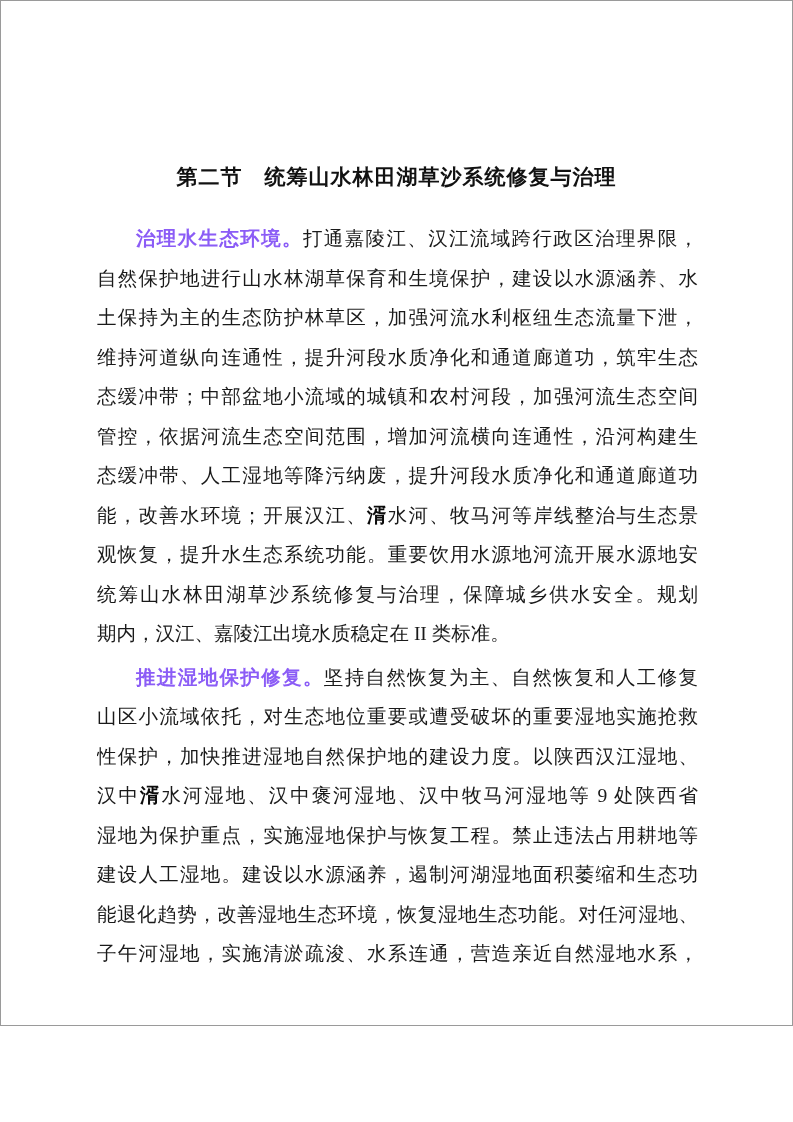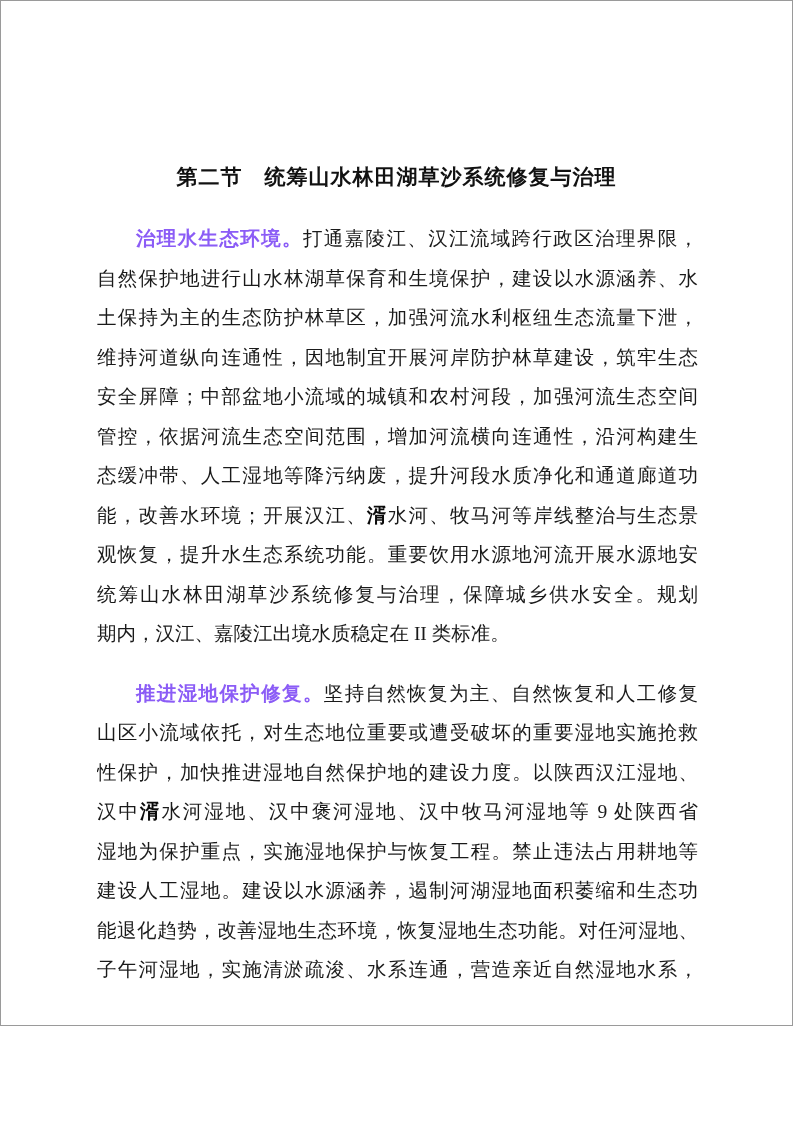--- a/index.html
+++ b/index.html
@@ -33,21 +33,21 @@
   .content {
     position: absolute;
     top: 218px;
     left: 96px;
     width: 601px;
     font-family: "Liberation Serif", "DejaVu Serif", serif;
     font-size: 19.5px;
     color: #1a1a1a;
   }
   .paragraph { margin: 0; }
-  .paragraph + .paragraph { margin-top: 20px; }
+  .paragraph + .paragraph { margin-top: 4px; }
   .line {
     height: 39.5px;
     line-height: 39.5px;
     text-align: justify;
     text-align-last: justify;
     white-space: normal;
     overflow: hidden;
   }
   .line.first { text-indent: 39px; }
   .line.par-end { text-align-last: left; }
@@ -79,22 +79,22 @@
 <div class="page">
 
   <div class="title">第二节　统筹山水林田湖草沙系统修复与治理</div>
 
   <div class="content">
 
     <div class="paragraph">
       <div class="line first"><span class="lead">治理水生态环境。</span><span>打通嘉陵江、汉江流域跨行政区治理界限，</span></div>
       <div class="line">自然保护地进行山水林湖草保育和生境保护，建设以水源涵养、水</div>
       <div class="line">土保持为主的生态防护林草区，加强河流水利枢纽生态流量下泄，</div>
-      <div class="line">维持河道纵向连通性，因地制宜开展河岸防护林草建设，筑牢生态</div>
-      <div class="line">安全屏障；中部盆地小流域的城镇和农村河段，加强河流生态空间</div>
+      <div class="line">维持河道纵向连通性，提升河段水质净化和通道廊道功，筑牢生态</div>
+      <div class="line">态缓冲带；中部盆地小流域的城镇和农村河段，加强河流生态空间</div>
       <div class="line">管控，依据河流生态空间范围，增加河流横向连通性，沿河构建生</div>
       <div class="line">态缓冲带、人工湿地等降污纳废，提升河段水质净化和通道廊道功</div>
       <div class="line">能，改善水环境；开展汉江、<b class="rare">湑</b>水河、牧马河等岸线整治与生态景</div>
       <div class="line">观恢复，提升水生态系统功能。重要饮用水源地河流开展水源地安</div>
       <div class="line">统筹山水林田湖草沙系统修复与治理，保障城乡供水安全。规划</div>
       <div class="line par-end">期内，汉江、嘉陵江出境水质稳定在 II 类标准。</div>
     </div>
 
     <div class="paragraph">
       <div class="line first"><span class="lead">推进湿地保护修复。</span><span>坚持自然恢复为主、自然恢复和人工修复</span></div>

